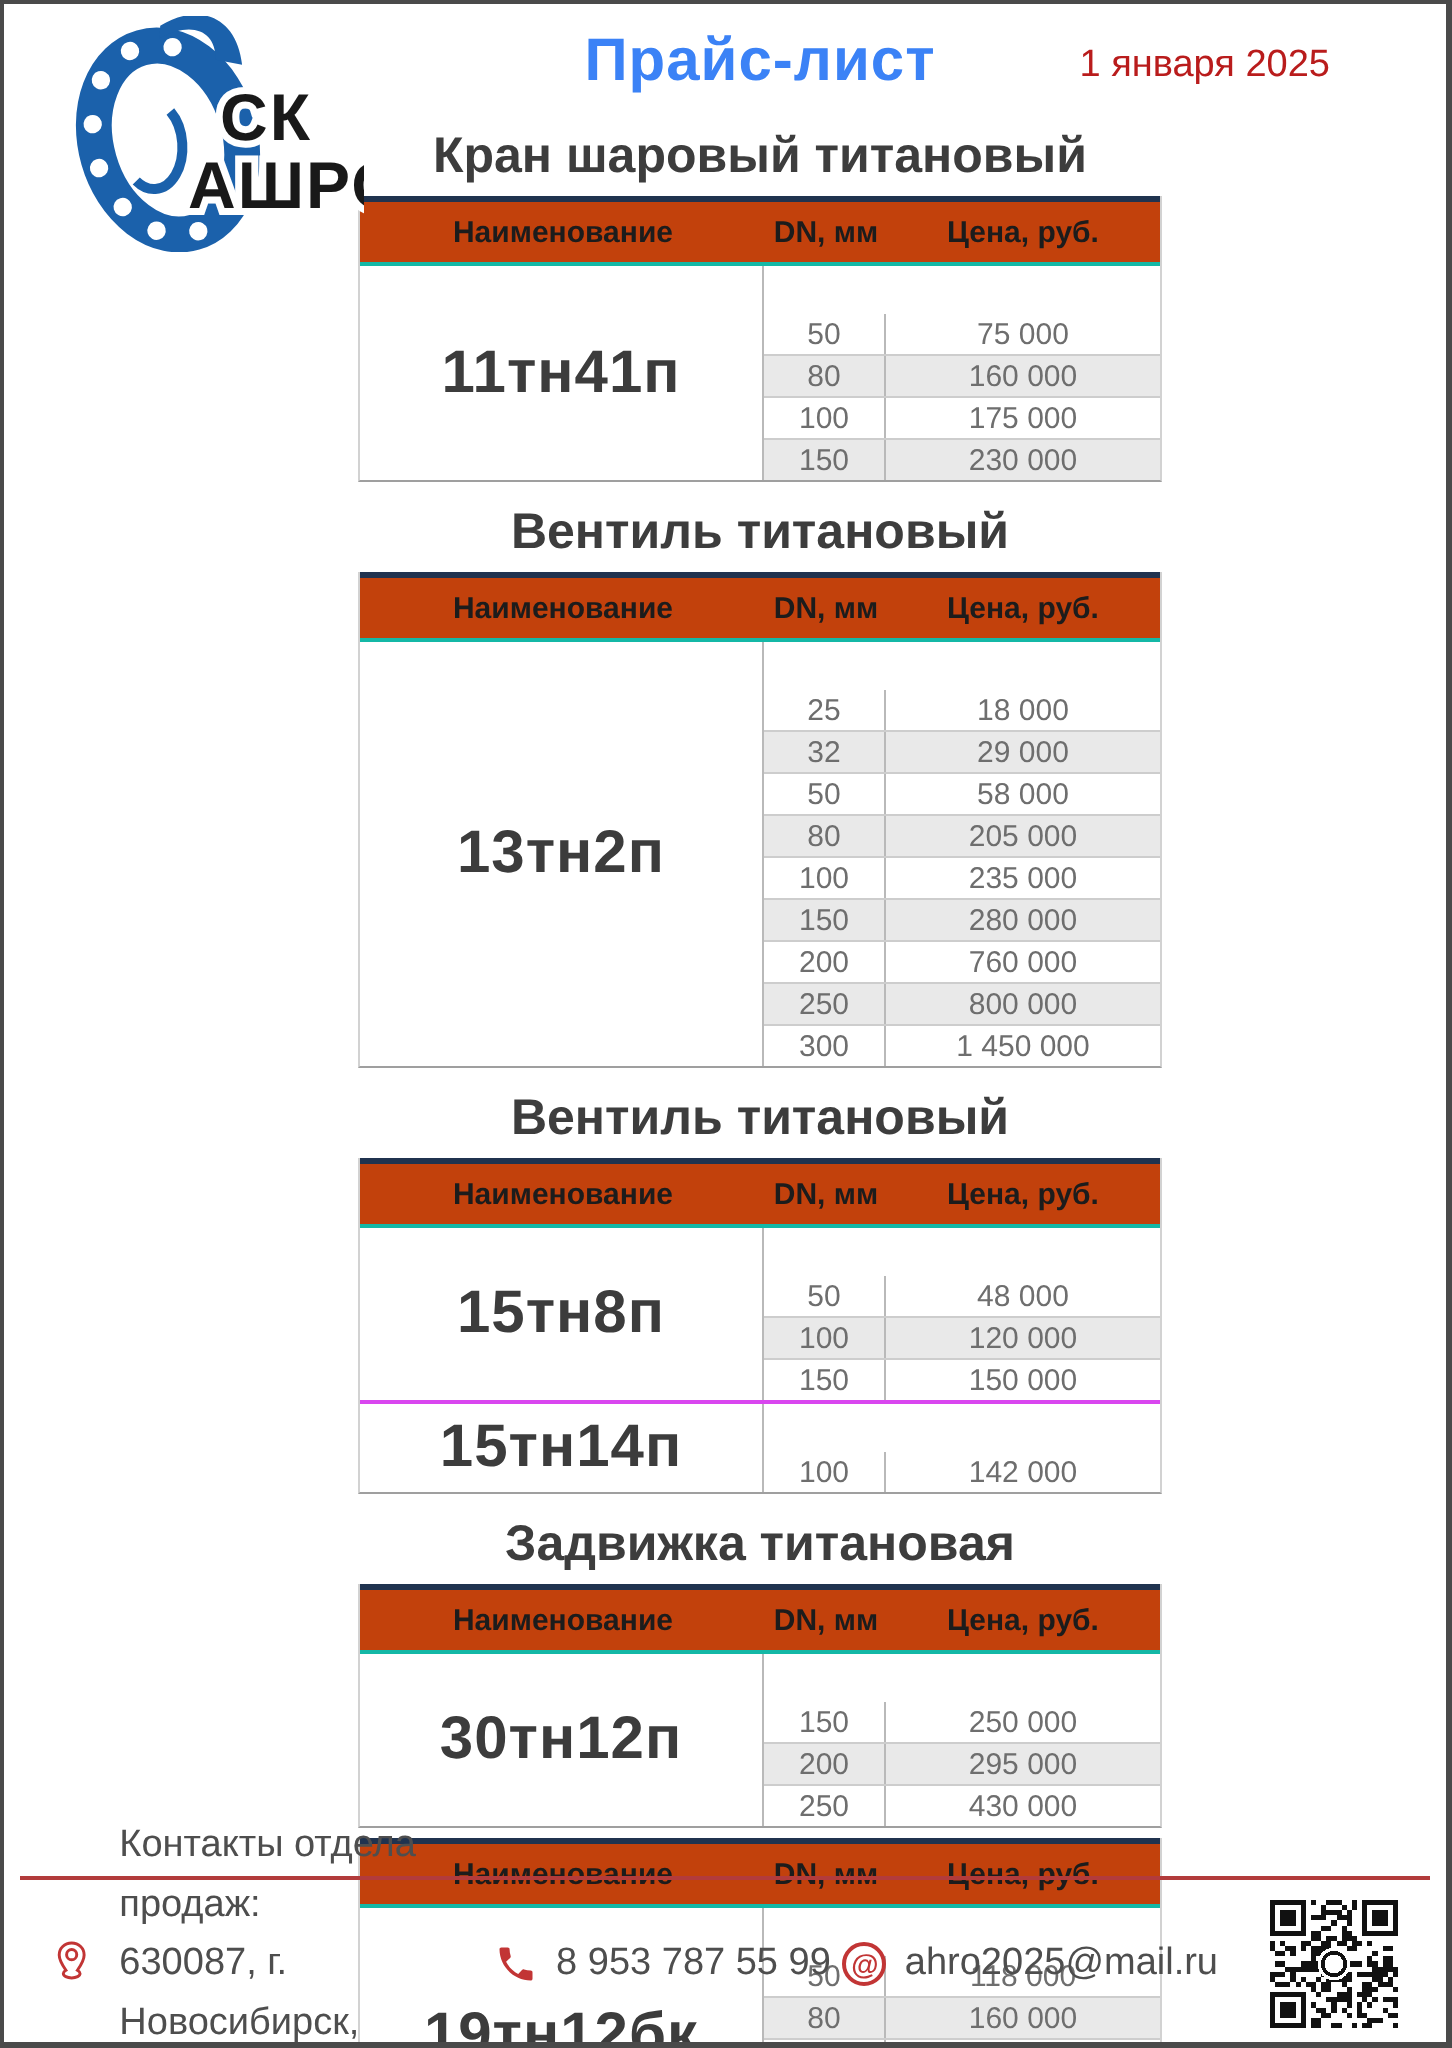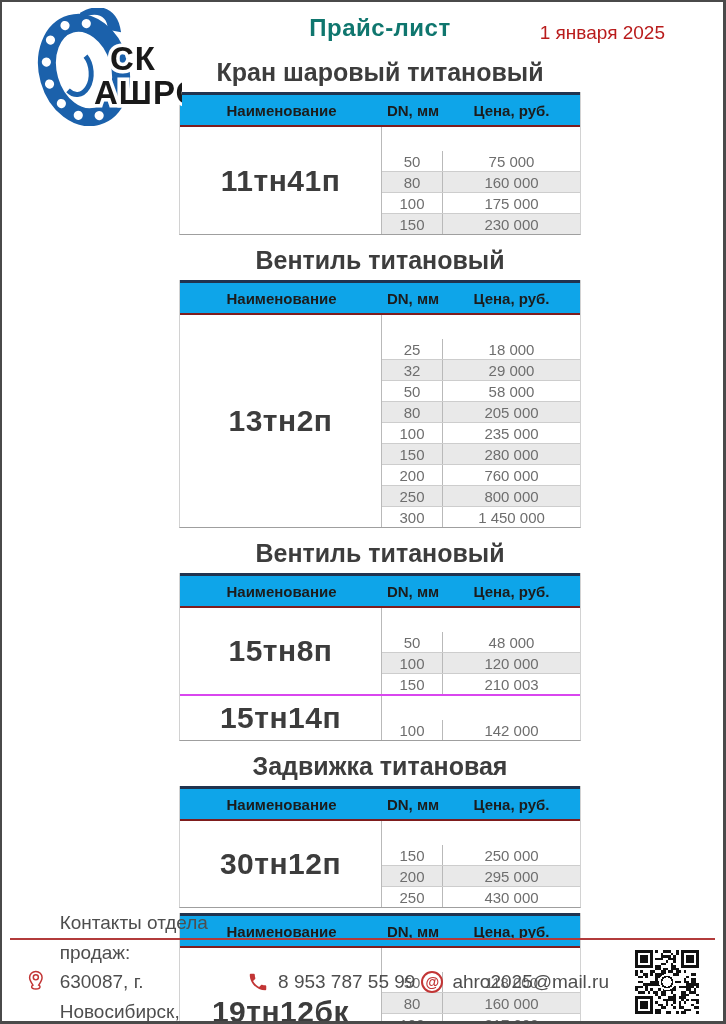--- a/index.html
+++ b/index.html
@@ -4,27 +4,27 @@
 <style>
   html,body{margin:0;padding:0;}
   body{width:726px;height:1024px;background:#fff;font-family:"Liberation Sans","DejaVu Sans",sans-serif;}
   .page{position:relative;width:726px;height:1024px;box-sizing:border-box;
         border:2px solid #4a4a4a;border-right-width:3px;border-bottom-width:3px;
         background:#fff;overflow:hidden;}
   
   .logo{position:absolute;left:20px;top:6px;width:160px;height:118px;}
   .date{position:absolute;right:58px;top:20px;font-size:19px;color:#b91c1c;}
   .content{margin-left:177px;width:402px;}
-  .main-title{margin:12px 0 16px;text-align:center;font-size:24px;font-weight:bold;color:#0f766e;letter-spacing:.5px;}
+  .main-title{margin:12px 0 16px;text-align:center;font-size:30px;font-weight:bold;color:#3b82f6;letter-spacing:.5px;}
   
   .section-title{margin:11px 0 0;text-align:center;font-size:25px;font-weight:bold;color:#3d3d3d;}
   .ptable{margin-top:5px;width:402px;border-bottom:1px solid #9f9f9f;
           border-left:1px solid #d2d2d2;border-right:1px solid #d2d2d2;box-sizing:border-box;}
-  .thead{display:flex;height:30px;background:#0ea5e9;
-         border-top:3px solid #20334f;border-bottom:2px solid #7f1d1d;box-sizing:content-box;}
+  .thead{display:flex;height:30px;background:#c2410c;
+         border-top:3px solid #20334f;border-bottom:2px solid #14b8a6;box-sizing:content-box;}
   .hcell{display:flex;align-items:center;justify-content:center;
          font-size:15px;font-weight:bold;color:#1c1c1c;}
   .c-name{width:203px;}
   .c-dn{width:60px;}
   .c-price{width:137px;flex:1;}
   .group{display:flex;min-height:40px;}
   .group + .group{border-top:2px solid #d946ef;}
   .name-cell{width:203px;display:flex;align-items:center;justify-content:center;
              font-size:30px;font-weight:bold;color:#3c3c3c;border-right:1px solid #b9b9b9;letter-spacing:.5px;}
   .rows{flex:1;display:flex;flex-direction:column;margin-top:24px;}
@@ -174,21 +174,21 @@
                 <div class="row">
                   <div class="cell c-dn">50</div>
                   <div class="cell c-price">48 000</div>
                 </div>
                 <div class="row">
                   <div class="cell c-dn">100</div>
                   <div class="cell c-price">120 000</div>
                 </div>
                 <div class="row">
                   <div class="cell c-dn">150</div>
-                  <div class="cell c-price">210 003</div>
+                  <div class="cell c-price">150 000</div>
                 </div>
               </div>
             </div>
             <div class="group">
               <div class="name-cell">15тн14п</div>
               <div class="rows">
                 <div class="row">
                   <div class="cell c-dn">100</div>
                   <div class="cell c-price">142 000</div>
                 </div>

